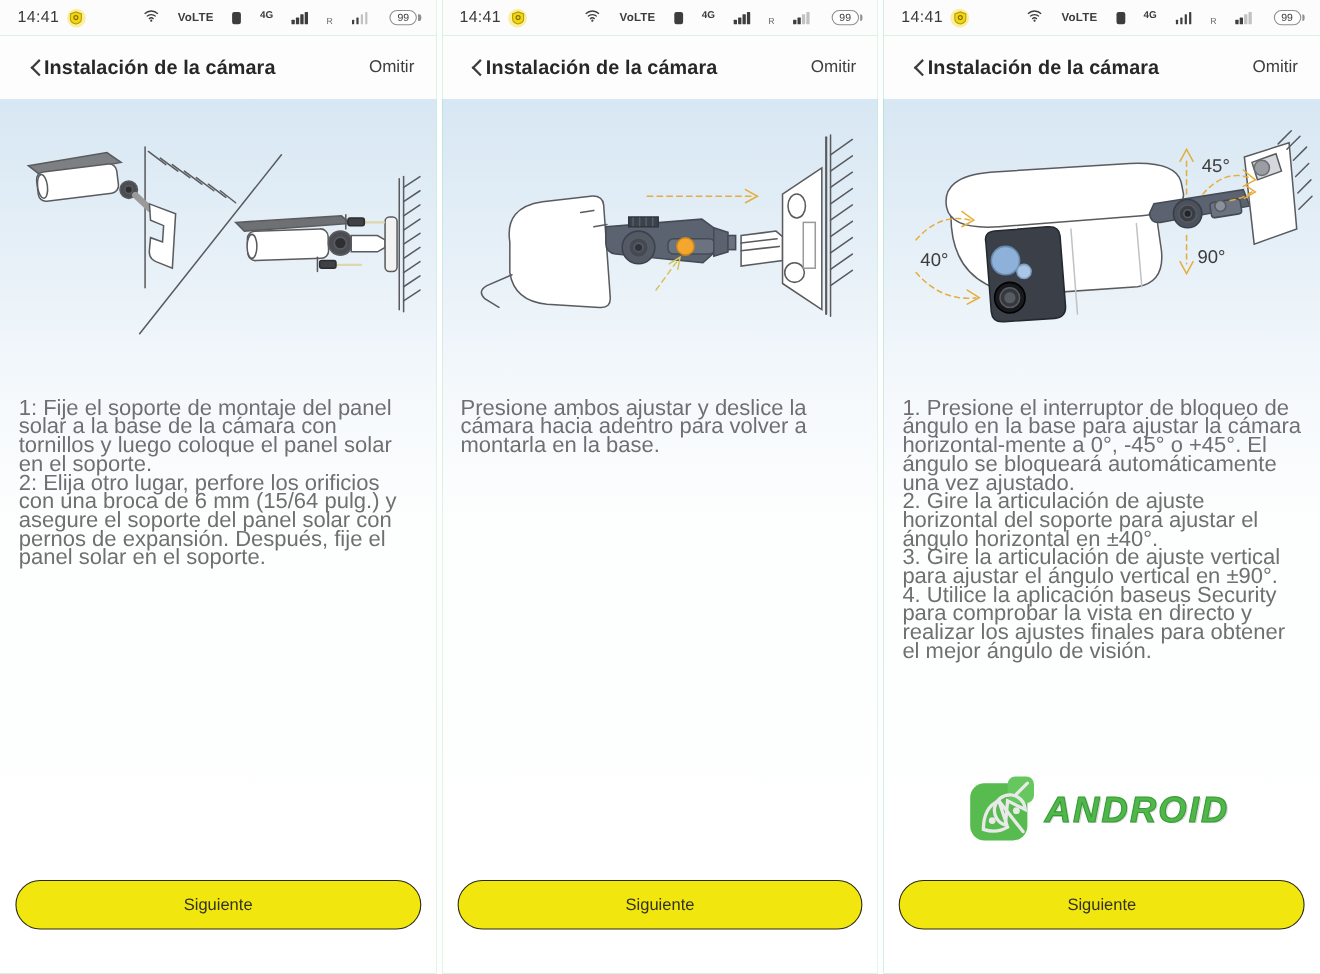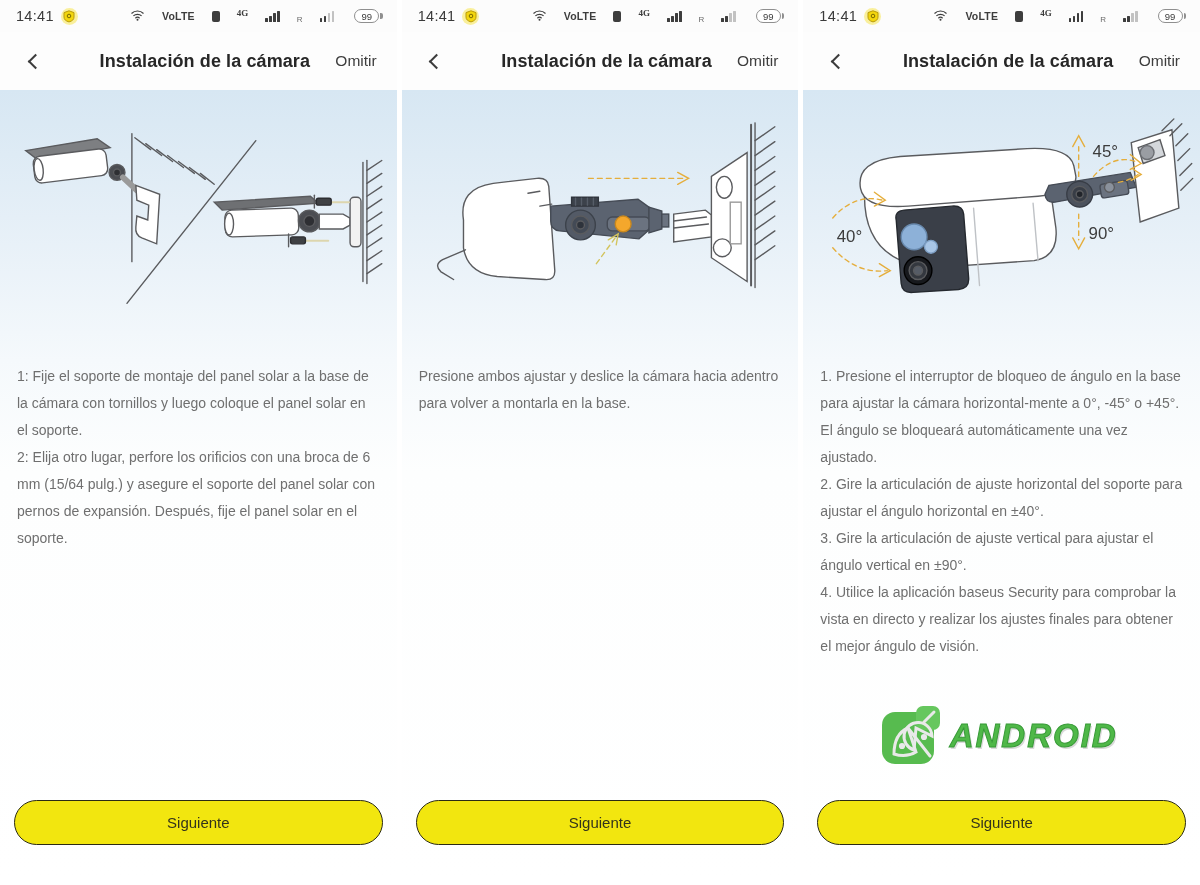--- a/index.html
+++ b/index.html
@@ -9,42 +9,42 @@
   .panel { flex:1 1 0; display:flex; flex-direction:column; background:#22c55e; min-width:0; }
 
   
   .statusbar { height:32px; flex:0 0 32px; background:#fcfcfc; display:flex; align-items:center; justify-content:space-between; padding:0 14px 0 16px; }
   .sb-left { display:flex; align-items:center; gap:7px; }
   .sb-time { font-size:14.5px; color:#3a3a3a; letter-spacing:.3px; }
   .shield-wrap { display:inline-flex; width:17px; height:17px; border-radius:50%; background:rgba(246,224,40,.45); align-items:center; justify-content:center; }
   .sb-right { display:flex; align-items:center; gap:17px; color:#3d3d3d; }
   .sb-volte { font-size:10.5px; font-weight:bold; letter-spacing:.2px; }
   .simbox { width:8px; height:11px; background:#3d3d3d; border-radius:2px; display:inline-block; }
-  .sb-4g { font-size:9px; font-weight:bold; position:relative; top:-3px;font-family:Liberation Serif, serif; }
+  .sb-4g { font-size:9px; font-weight:bold; position:relative; top:-3px; }
   .sb-r { font-size:8px; color:#6a6a6a; position:relative; top:3px; }
   .bars { display:inline-flex; align-items:flex-end; gap:1.4px; height:11px; }
   .bars i { width:2.6px; background:#3d3d3d; border-radius:.5px; display:block; }
   .bars i:nth-child(1){height:4px} .bars i:nth-child(2){height:6px}
   .bars i:nth-child(3){height:8.5px} .bars i:nth-child(4){height:11px}
   .bars.faded i:nth-child(3), .bars.faded i:nth-child(4){ background:#c2c2c2; }
   .battery { display:inline-flex; align-items:center; margin-left:3px; }
   .bat-body { min-width:25px; height:14px; border:1.3px solid #8f8f8f; border-radius:7px; display:flex; align-items:center; justify-content:center; font-size:9.5px; color:#3a3a3a; padding:0 3px; background:#fff; }
   .bat-nub { width:2.5px; height:6px; background:#8f8f8f; border-radius:0 2px 2px 0; margin-left:1px; }
 
   
   .header { height:58px; flex:0 0 58px; background:#fdfdfd; position:relative; display:flex; align-items:center; justify-content:space-between; padding:0 20px; }
   .back-btn { width:26px; height:26px; display:flex; align-items:center; justify-content:center; cursor:pointer; z-index:2; }
   .back-chevron { width:11px; height:11px; border-left:2.6px solid #3c3c3c; border-bottom:2.6px solid #3c3c3c; transform:rotate(45deg); margin-left:4px; }
-  .h-title { position:absolute; left:40px; right:27px; text-align:center; font-size:18px; font-weight:bold; color:#272727; letter-spacing:.1px; pointer-events:none; }
+  .h-title { position:absolute; left:40px; right:27px; text-align:left; font-size:18px; font-weight:bold; color:#272727; letter-spacing:.1px; pointer-events:none; }
   .skip { font-size:15.5px; color:#3e3e3e; z-index:2; cursor:pointer; }
 
   
   .content { flex:1 1 auto; display:flex; flex-direction:column; background:linear-gradient(180deg,#d7e7f3 0%,#e5eff7 16%,#f5f9fc 34%,#fdfefe 48%,#ffffff 100%); overflow:hidden; }
   .illustration { width:100%; height:265px; flex:0 0 265px; display:block; }
-  .instructions { padding:8px 17px 0 17px; font-size:14px; line-height:27px; color:#6f6f6f; white-space:pre-line; }
+  .instructions { padding:8px 17px 0 17px; font-size:20px; line-height:17px; color:#6f6f6f; white-space:pre-line; }
 
   .next-btn { margin:auto 14px 40px 14px; flex:0 0 45px; height:45px; border-radius:23px; background:#F2E60F; border:1.6px solid #2b2b14; font-family:inherit; font-size:15px; font-weight:normal; color:#33331c; cursor:pointer; }
   .panel3 .next-btn { margin-top:34px; }
 
   
   .watermark { margin-top:auto; display:flex; align-items:center; justify-content:center; gap:8px; padding-right:6px; }
   .wm-text { display:flex; align-items:flex-end; line-height:1; }
   .wm-line1 { font-size:33px; font-weight:800; color:#4fb848; letter-spacing:2px; -webkit-text-stroke:1px #379a37; text-shadow:1.5px 1.5px 0 #d9d9d9; font-style:italic; }
   .wm-line2 { font-size:31px; font-weight:800; color:#f5f5f5; letter-spacing:9px; -webkit-text-stroke:1.3px #b5b5b5; margin-top:-3px; font-style:italic; }
 

